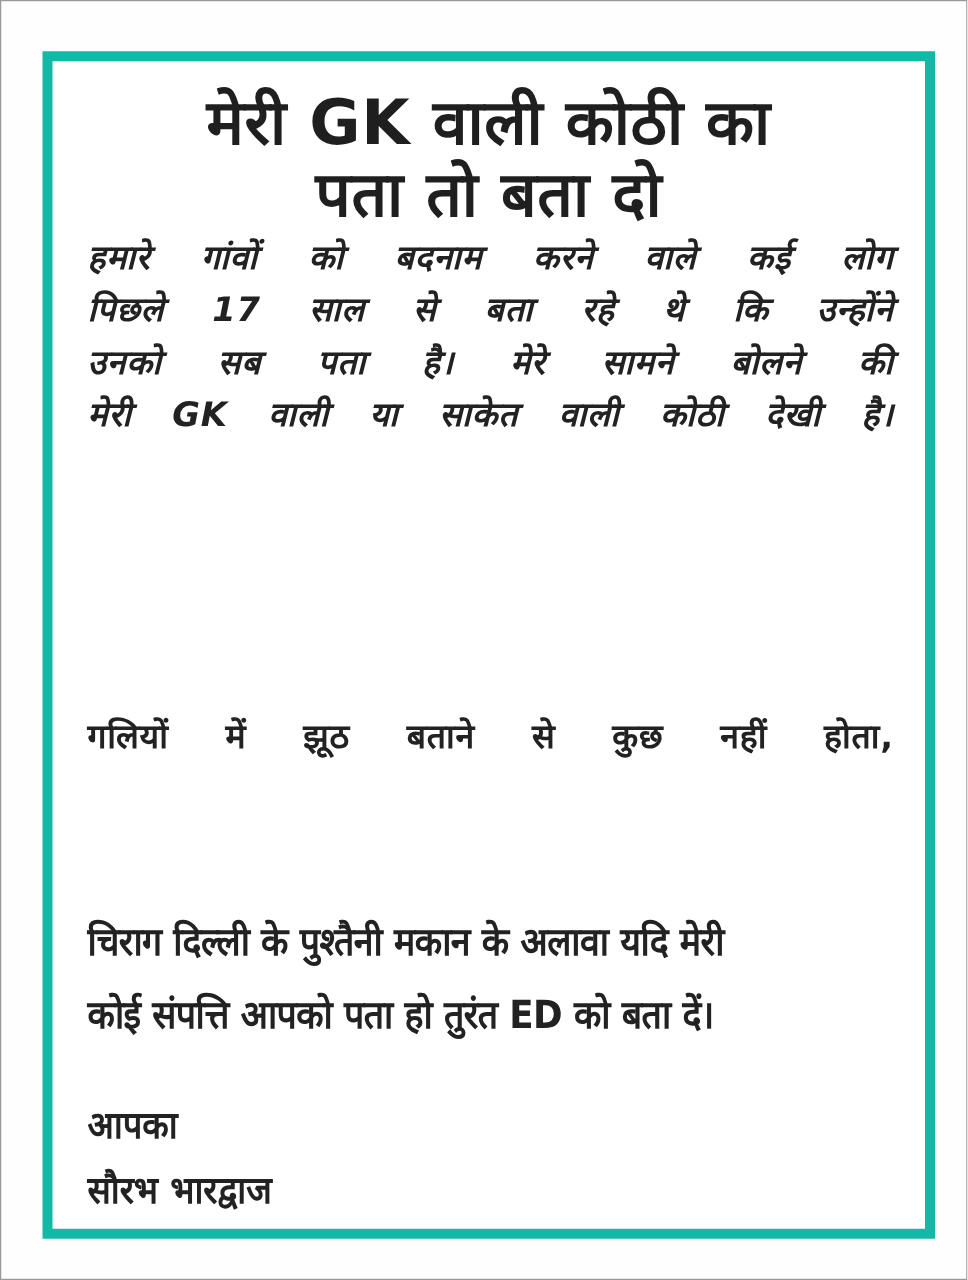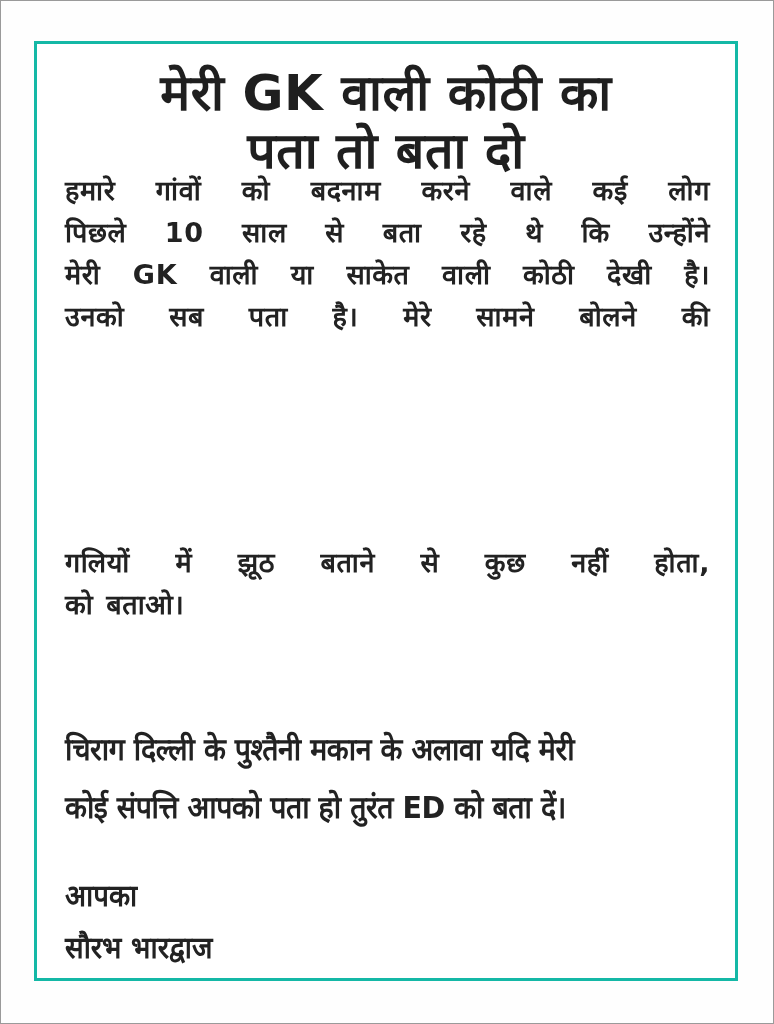--- a/index.html
+++ b/index.html
@@ -21,21 +21,21 @@
       width: 772px; height: 1022px;
       border: 1px solid #9a9a9a;
       background: #fefefe;
     }
     .notice-box {
       position: absolute;
       left: 34px;
       top: 41px;
       width: 698px;
       height: 934px;
-      border: 3px solid #14b8a6;
+      border: 8px solid #14b8a6;
       background: #ffffff;
       box-sizing: content-box;
     }
     .title {
       text-align: center;
       font-weight: bold;
       font-size: 50px;
       line-height: 58px;
       margin: 20px 0 0 0;
       letter-spacing: 0.5px;
@@ -55,23 +55,23 @@
       letter-spacing: 0.6px;
       word-spacing: 3px;
     }
     .para .line {
       display: block;
       white-space: nowrap;
       text-align: justify;
       text-align-last: justify;
     }
     .para .line.last { text-align-last: left; }
-    .p1 { top: 126px; }
+    .p1 { top: 137px; font-style: italic; }
     .p2 { top: 376px; }
-    .p3 { top: 498px; }
+    .p3 { top: 520px; }
     .p4 {
       top: 676px;
       font-size: 31px;
       line-height: 58px;
       letter-spacing: -0.5px;
       word-spacing: 0px;
       transform: scaleX(0.92);
       transform-origin: left center;
       width: 700px;
     }
@@ -95,29 +95,28 @@
 
 <div class="notice-box">
 
   <h1 class="title">
     <span class="line">मेरी GK वाली कोठी का</span>
     <span class="line">पता तो  बता दो</span>
   </h1>
 
   <div class="para p1">
     <span class="line">हमारे गांवों को बदनाम करने वाले कई लोग</span>
-    <span class="line">पिछले 10 साल से बता रहे थे कि उन्होंने</span>
+    <span class="line">पिछले 17 साल से बता रहे थे कि उन्होंने</span>
+    <span class="line">उनको सब पता है। मेरे सामने बोलने की</span>
     <span class="line">मेरी GK वाली या साकेत वाली कोठी देखी है।</span>
-    <span class="line">उनको सब पता है। मेरे सामने बोलने की</span>
   </div>
 
 
   <div class="para p3">
     <span class="line">गलियों में झूठ बताने से कुछ नहीं होता,</span>
-    <span class="line last">को बताओ।</span>
   </div>
 
   <div class="para p4">
     <span class="line last">चिराग दिल्ली के पुश्तैनी मकान के अलावा  यदि मेरी</span>
     <span class="line last">कोई संपत्ति आपको पता हो तुरंत ED को बता दें।</span>
   </div>
 
   <div class="signoff">
     <span class="line">आपका</span>
     <span class="line">सौरभ भारद्वाज</span>

